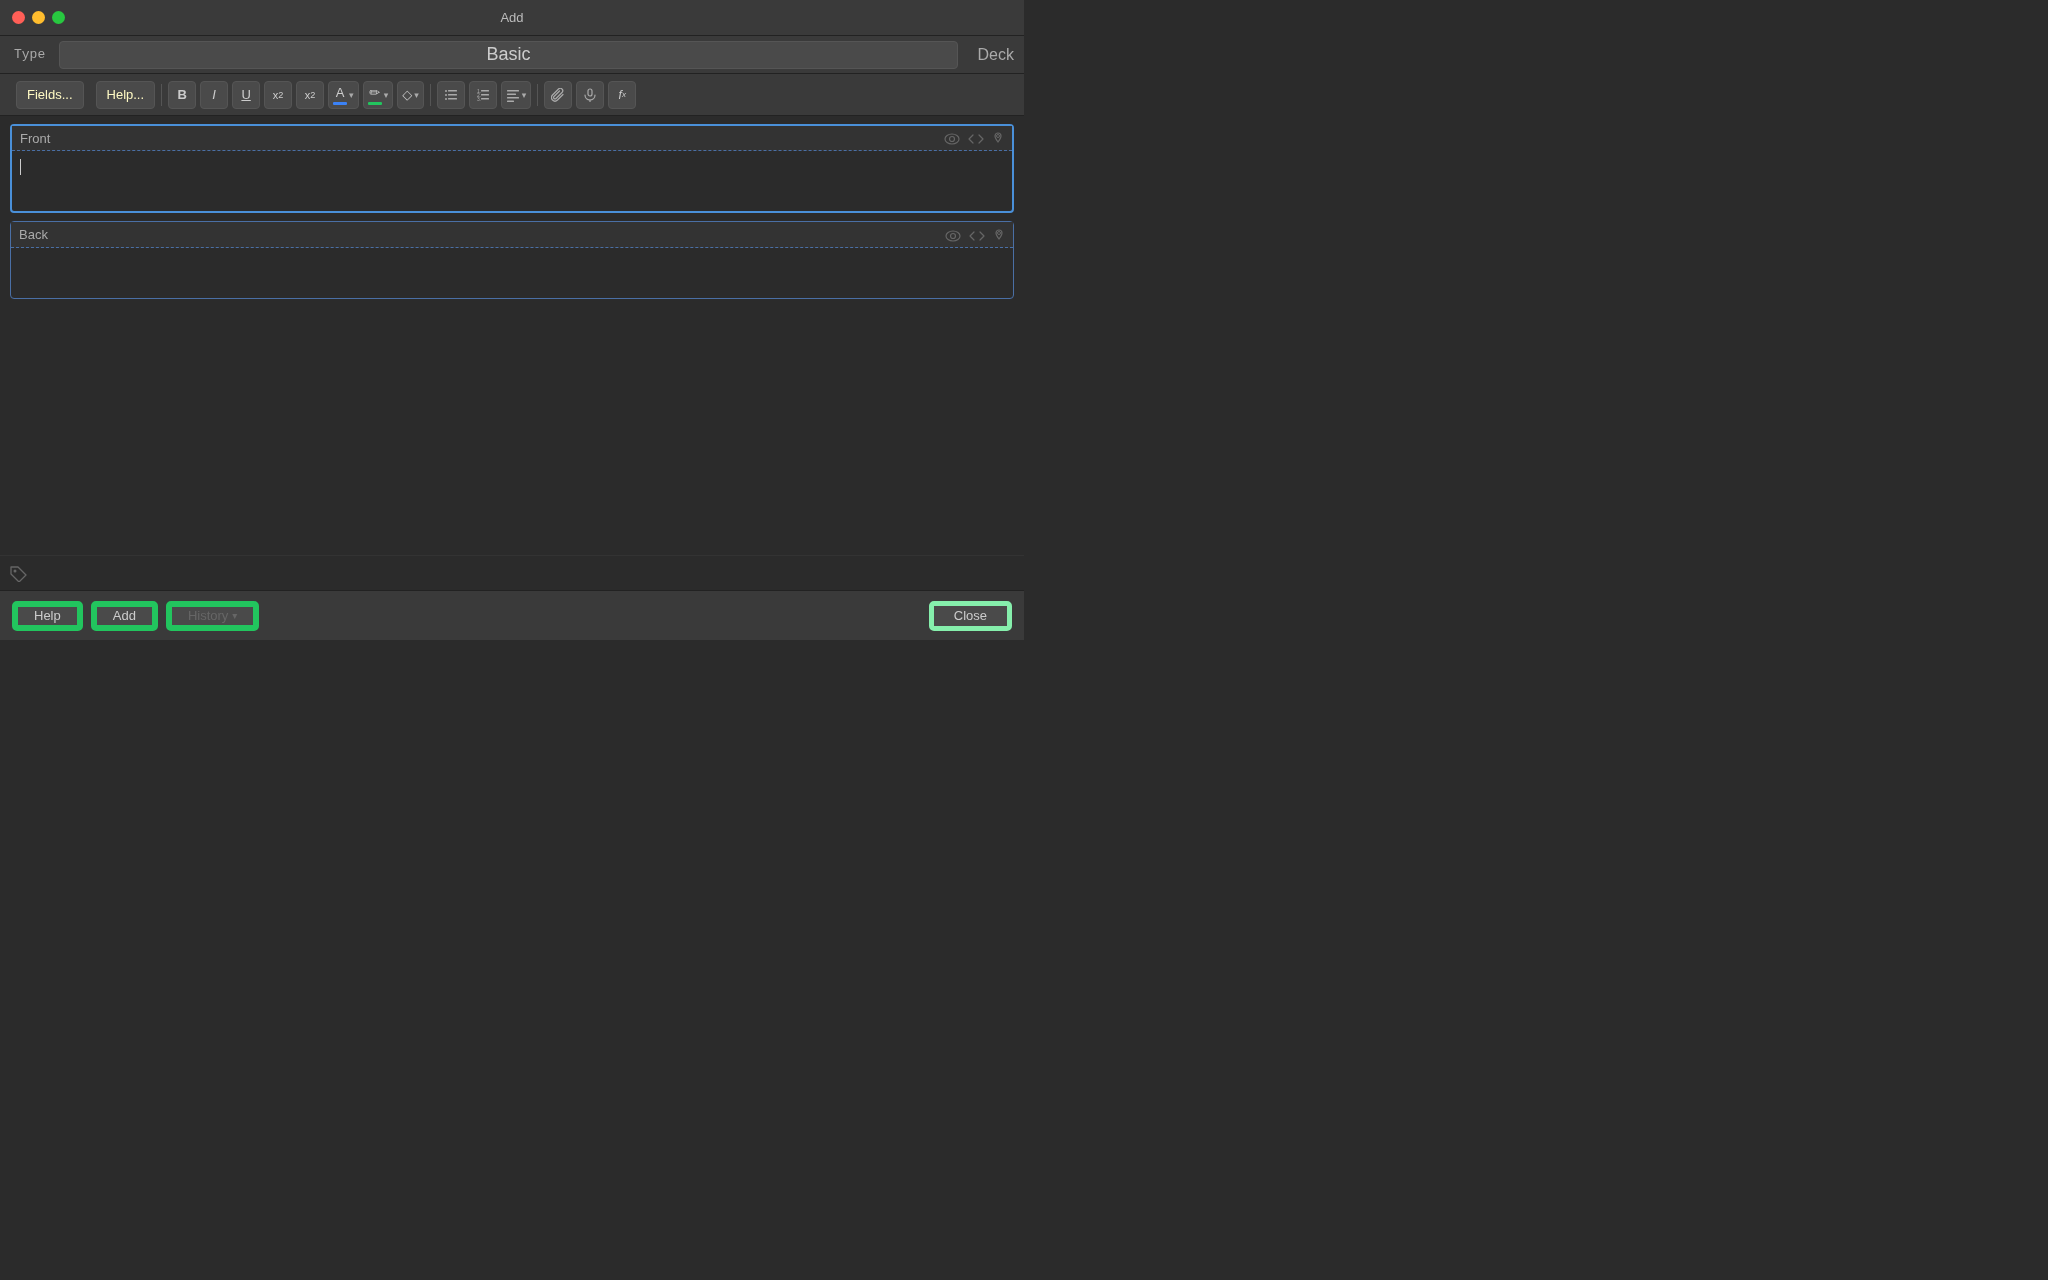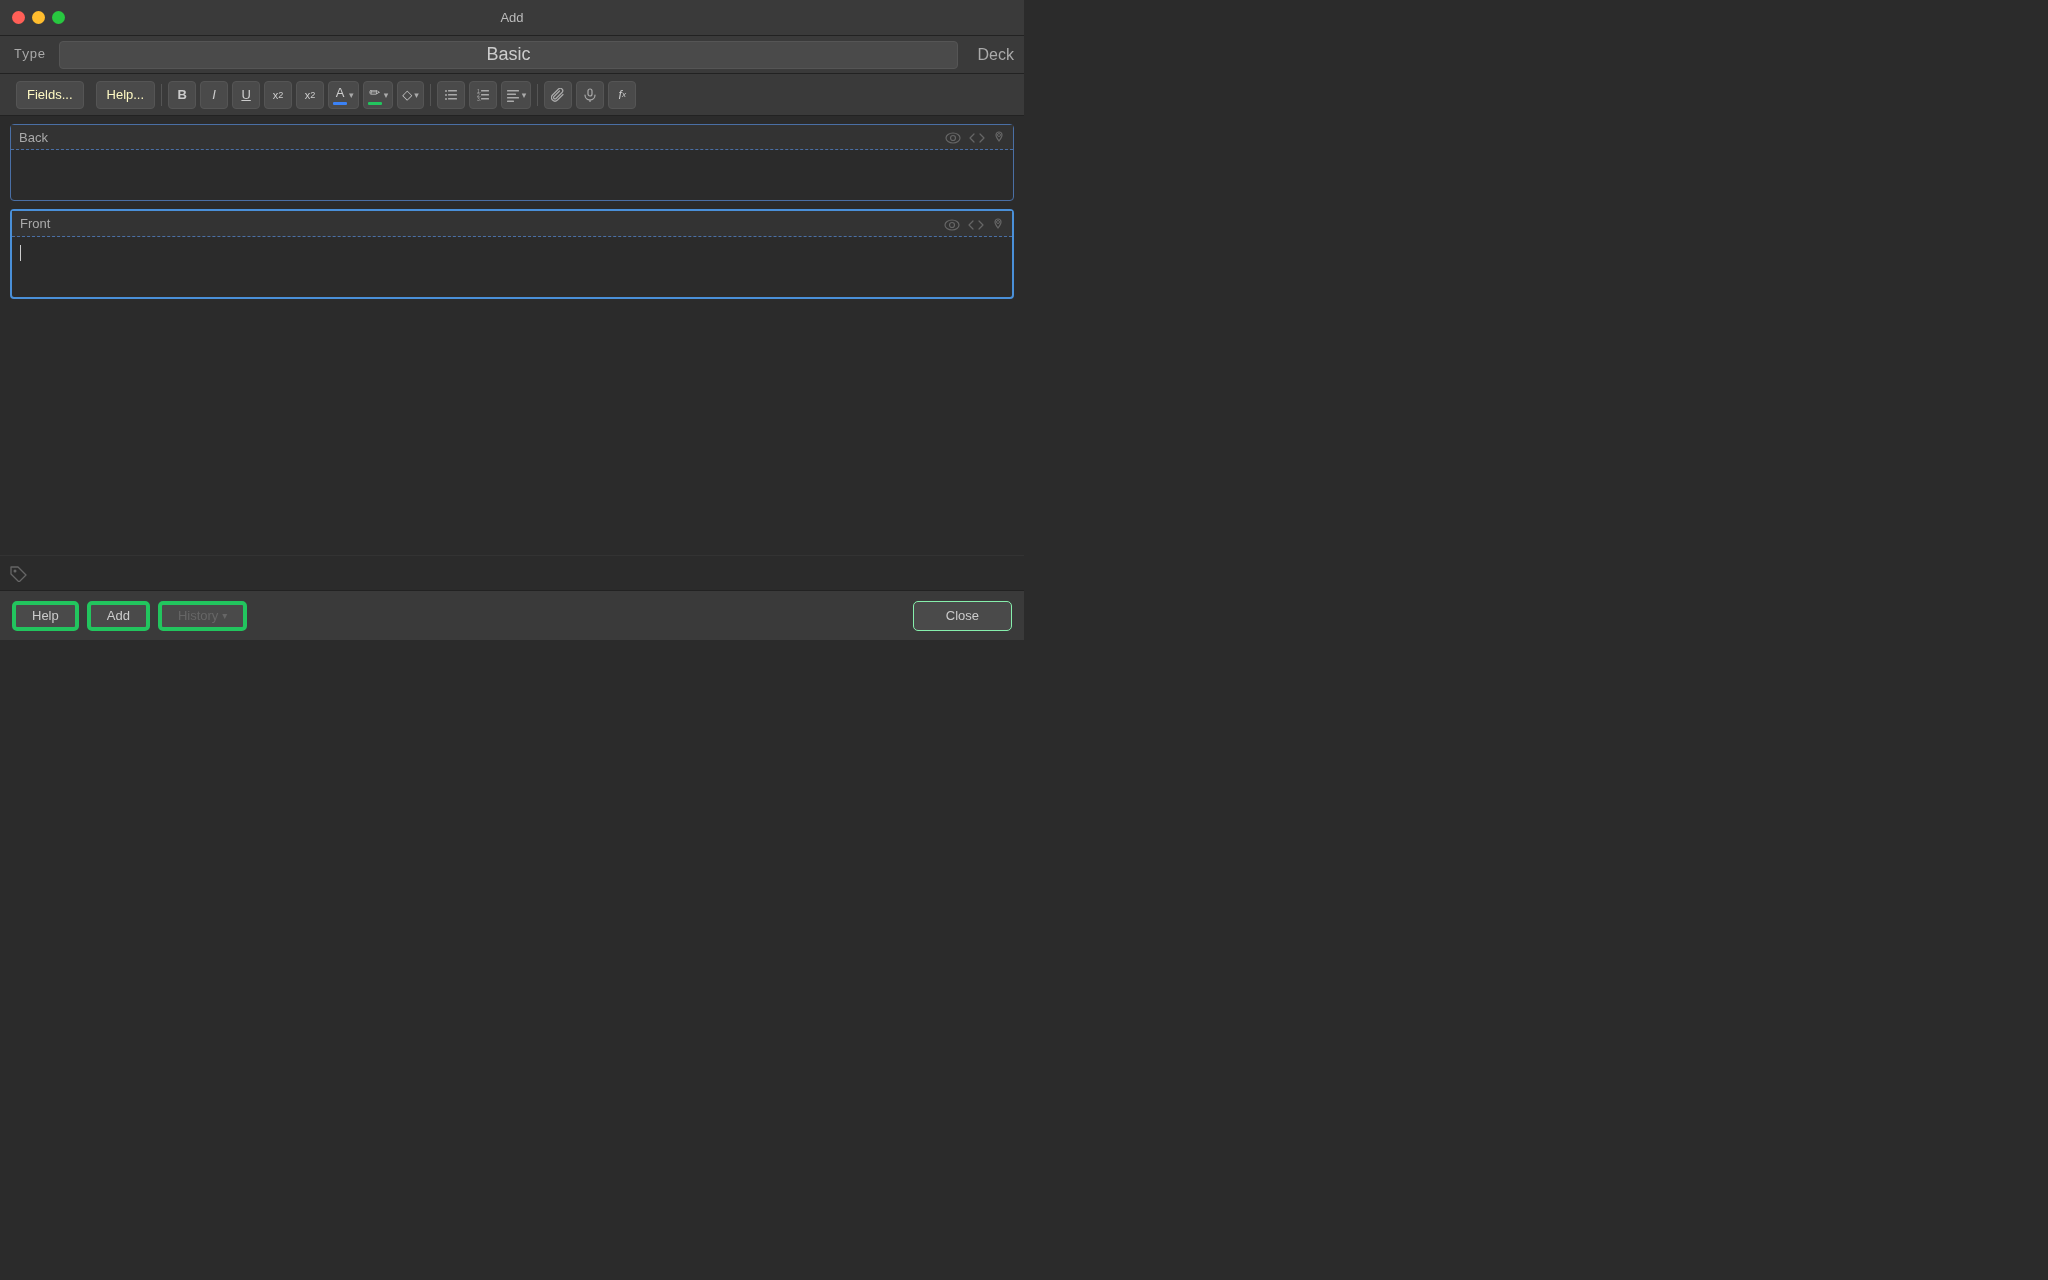--- a/index.html
+++ b/index.html
@@ -280,21 +280,21 @@
 
     .bottom-left {
       display: flex;
       gap: 8px;
     }
 
     .bottom-btn {
       height: 30px;
       padding: 0 16px;
       background: #4a4a4a;
-      border: 4px solid #22c55e;
+      border: 6px solid #22c55e;
       border-radius: 5px;
       color: #ccc;
       font-size: 13px;
       cursor: pointer;
       display: flex;
       align-items: center;
       justify-content: center;
     }
 
     .bottom-btn.disabled {
@@ -302,23 +302,23 @@
       cursor: default;
     }
 
     .bottom-btn.history {
       display: flex;
       gap: 4px;
     }
 
     .close-btn {
       height: 30px;
-      padding: 0 32px;
+      padding: 0 20px;
       background: #4a4a4a;
-      border: 1px solid #86efac;
+      border: 5px solid #86efac;
       border-radius: 5px;
       color: #ccc;
       font-size: 13px;
       cursor: pointer;
       display: flex;
       align-items: center;
     }
 
     
     svg {
@@ -412,47 +412,20 @@
       <rect x="5" y="1" width="4" height="7" rx="2" stroke="#aaa" stroke-width="1.2"></rect>
       <path d="M2 7C2 9.8 4.2 12 7 12C9.8 12 12 9.8 12 7" stroke="#aaa" stroke-width="1.2" stroke-linecap="round"></path>
       <line x1="7" y1="12" x2="7" y2="14" stroke="#aaa" stroke-width="1.2" stroke-linecap="round"></line>
     </svg>
   </div>
   <div class="toolbar-icon-btn" style="font-size:12px;font-style:italic;">f<sub style="font-size:8px;">x</sub></div>
 </div>
 
 <div class="main-content">
   <div class="fields-section">
-
-    <div class="card-field">
-      <div class="field-header">
-        <span class="field-label">Back</span>
-        <div class="field-icons">
-          <span class="field-icon">
-            <svg width="16" height="12" viewBox="0 0 16 12" fill="none">
-              <ellipse cx="8" cy="6" rx="7" ry="5" stroke="#666" stroke-width="1.2"></ellipse>
-              <circle cx="8" cy="6" r="2.5" stroke="#666" stroke-width="1.2"></circle>
-            </svg>
-          </span>
-          <span class="field-icon">
-            <svg width="16" height="12" viewBox="0 0 16 12" fill="none">
-              <polyline points="5,2 1,6 5,10" stroke="#666" stroke-width="1.2" stroke-linecap="round" stroke-linejoin="round"></polyline>
-              <polyline points="11,2 15,6 11,10" stroke="#666" stroke-width="1.2" stroke-linecap="round" stroke-linejoin="round"></polyline>
-            </svg>
-          </span>
-          <span class="field-icon">
-            <svg width="12" height="14" viewBox="0 0 12 14" fill="none">
-              <path d="M6 1C4.3 1 3 2.3 3 4C3 6 6 10 6 10C6 10 9 6 9 4C9 2.3 7.7 1 6 1Z" stroke="#666" stroke-width="1.2"></path>
-              <circle cx="6" cy="4" r="1.5" stroke="#666" stroke-width="1"></circle>
-            </svg>
-          </span>
-        </div>
-      </div>
-      <div class="field-content" style="min-height:50px;"></div>
-    </div>
 
     <div class="card-field active">
       <div class="field-header">
         <span class="field-label">Front</span>
         <div class="field-icons">
           <span class="field-icon">
             <svg width="16" height="12" viewBox="0 0 16 12" fill="none">
               <ellipse cx="8" cy="6" rx="7" ry="5" stroke="#666" stroke-width="1.2"></ellipse>
               <circle cx="8" cy="6" r="2.5" stroke="#666" stroke-width="1.2"></circle>
             </svg>
@@ -469,20 +442,47 @@
               <circle cx="6" cy="4" r="1.5" stroke="#666" stroke-width="1"></circle>
             </svg>
           </span>
         </div>
       </div>
       <div class="field-content">
         <span class="cursor-blink"></span>
       </div>
     </div>
 
+    <div class="card-field">
+      <div class="field-header">
+        <span class="field-label">Back</span>
+        <div class="field-icons">
+          <span class="field-icon">
+            <svg width="16" height="12" viewBox="0 0 16 12" fill="none">
+              <ellipse cx="8" cy="6" rx="7" ry="5" stroke="#666" stroke-width="1.2"></ellipse>
+              <circle cx="8" cy="6" r="2.5" stroke="#666" stroke-width="1.2"></circle>
+            </svg>
+          </span>
+          <span class="field-icon">
+            <svg width="16" height="12" viewBox="0 0 16 12" fill="none">
+              <polyline points="5,2 1,6 5,10" stroke="#666" stroke-width="1.2" stroke-linecap="round" stroke-linejoin="round"></polyline>
+              <polyline points="11,2 15,6 11,10" stroke="#666" stroke-width="1.2" stroke-linecap="round" stroke-linejoin="round"></polyline>
+            </svg>
+          </span>
+          <span class="field-icon">
+            <svg width="12" height="14" viewBox="0 0 12 14" fill="none">
+              <path d="M6 1C4.3 1 3 2.3 3 4C3 6 6 10 6 10C6 10 9 6 9 4C9 2.3 7.7 1 6 1Z" stroke="#666" stroke-width="1.2"></path>
+              <circle cx="6" cy="4" r="1.5" stroke="#666" stroke-width="1"></circle>
+            </svg>
+          </span>
+        </div>
+      </div>
+      <div class="field-content" style="min-height:50px;"></div>
+    </div>
+
   </div>
 
   <div class="spacer"></div>
 
   <div class="tag-area">
     <span class="tag-icon">
       <svg width="18" height="16" viewBox="0 0 18 16" fill="none">
         <path d="M1 1H8L16 9L9 16L1 8V1Z" stroke="#666" stroke-width="1.3" stroke-linejoin="round"></path>
         <circle cx="5" cy="5" r="1.5" fill="#666"></circle>
       </svg>

